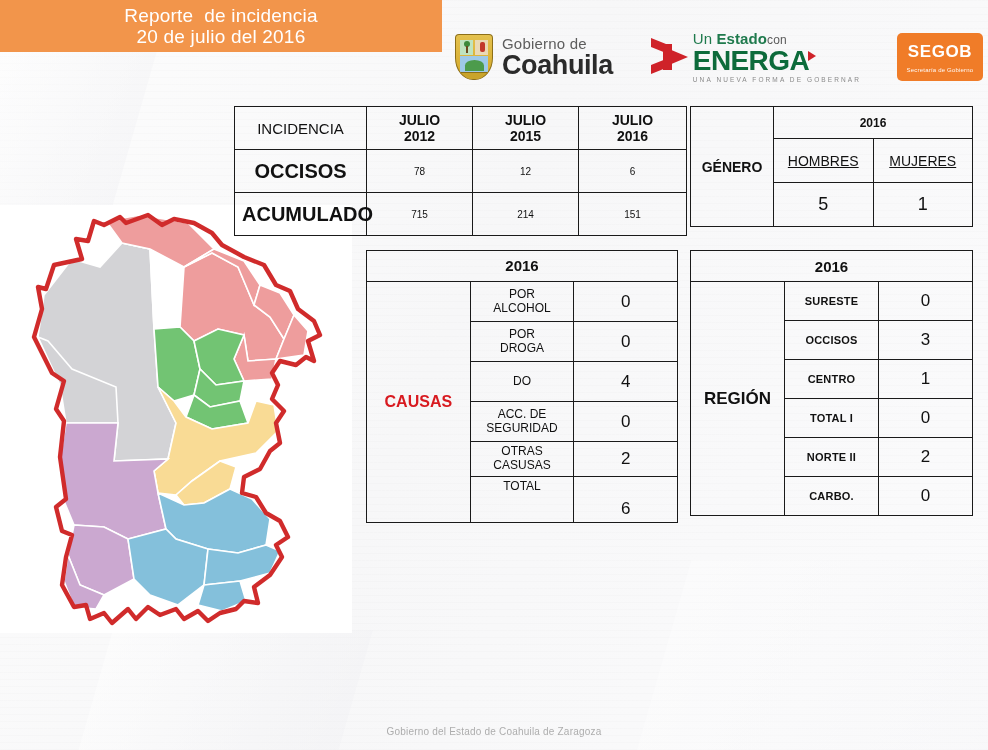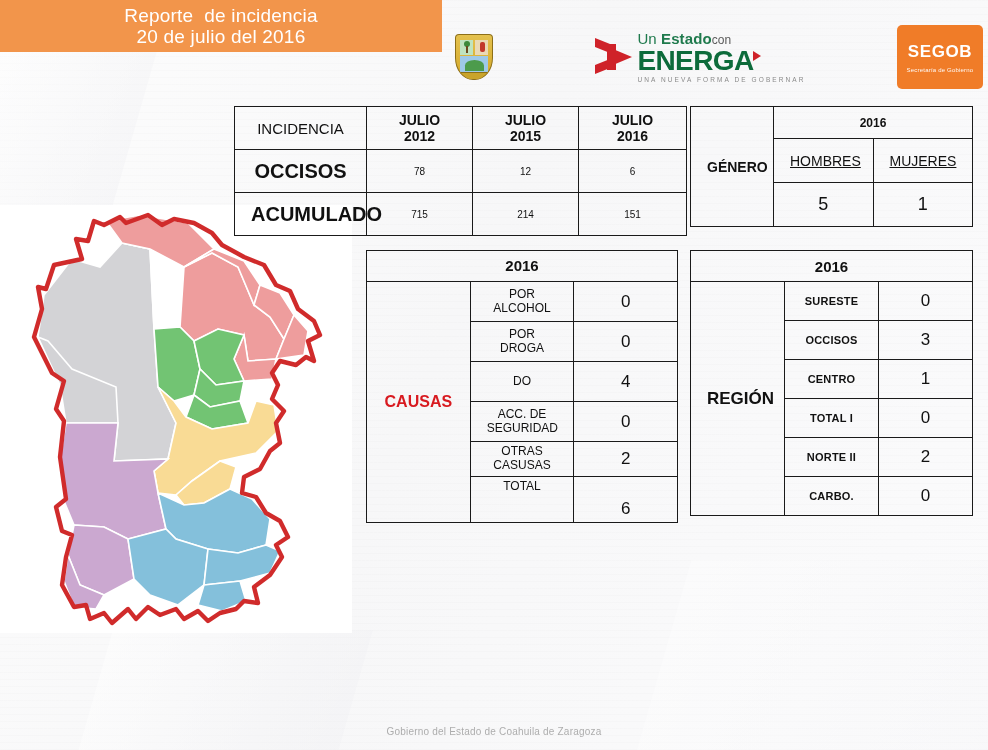--- a/index.html
+++ b/index.html
@@ -83,21 +83,21 @@
   .energia-txt { line-height: 1; }
   .energia-txt .row1 { font-size: 15px; color: #1f7a4d; letter-spacing: .1px; }
   .energia-txt .row1 b { font-weight: bold; }
   .energia-txt .row1 .con { color: #5b5b5b; font-size: 12px; }
   .energia-txt .row2 { font-size: 28px; font-weight: bold; color: #0d6b3b; letter-spacing: -0.6px; margin-top: 1px; position: relative; }
   .energia-txt .row2 .tri { display: inline-block; width: 0; height: 0; border-left: 8px solid #cf2229; border-top: 5px solid transparent; border-bottom: 5px solid transparent; vertical-align: 9px; margin-left: -1px; }
   .energia-txt .row3 { font-size: 6.5px; color: #8a8a8a; letter-spacing: 2.1px; margin-top: 2px; }
 
   
   .segob {
-    width: 86px; height: 64px; background: #F07C28; border-radius: 5px;
+    width: 86px; height: 48px; background: #F07C28; border-radius: 5px;
     display: flex; flex-direction: column; align-items: center; justify-content: center;
     color: #fff;
   }
   .segob .s1 { font-size: 17px; font-weight: bold; letter-spacing: .6px; }
   .segob .s2 { font-size: 6px; letter-spacing: .2px; margin-top: 5px; opacity: .95; }
 
   
   #map-panel {
     position: absolute; left: 0; top: 205px;
     width: 352px; height: 428px;
@@ -111,21 +111,21 @@
     border-collapse: collapse;
     background: transparent;
     table-layout: fixed;
   }
   table.grid td, table.grid th {
     border: 1px solid #1a1a1a;
     text-align: center;
     vertical-align: middle;
     font-weight: normal;
     color: #111;
-    padding: 0 16px;
+    padding: 0 7px;
   }
 
   
   #tbl-incidencia { left: 234px; top: 106px; width: 452px; }
   #tbl-incidencia td { height: 43px; font-size: 15px; }
   #tbl-incidencia .hdr-left { font-size: 15px; }
   #tbl-incidencia .hdr { font-weight: bold; font-size: 14px; line-height: 1.15; }
   #tbl-incidencia .rowlabel { font-weight: bold; font-size: 20px; }
   #tbl-incidencia .val { font-size: 10px; }
 
@@ -179,20 +179,24 @@
     <div class="logo-block">
       <div class="shield">
         <div class="q q1"></div>
           <div class="q q2"></div>
           <div class="q q3"></div>
         <div class="tree"></div>
           <div class="trunk"></div>
           <div class="fig"></div>
         <div class="hill"></div>
           <div class="base"></div>
+      </div>
+      <div class="coahuila-txt">
+        <div class="small">Gobierno de</div>
+        <div class="big">Coahuila</div>
       </div>
     </div>
 
     <div class="logo-block energia">
       <div class="energia-mark">
         <i class="b1"></i>
           <i class="b2"></i>
           <i class="b3"></i>
           <i class="b4"></i>
       </div>

